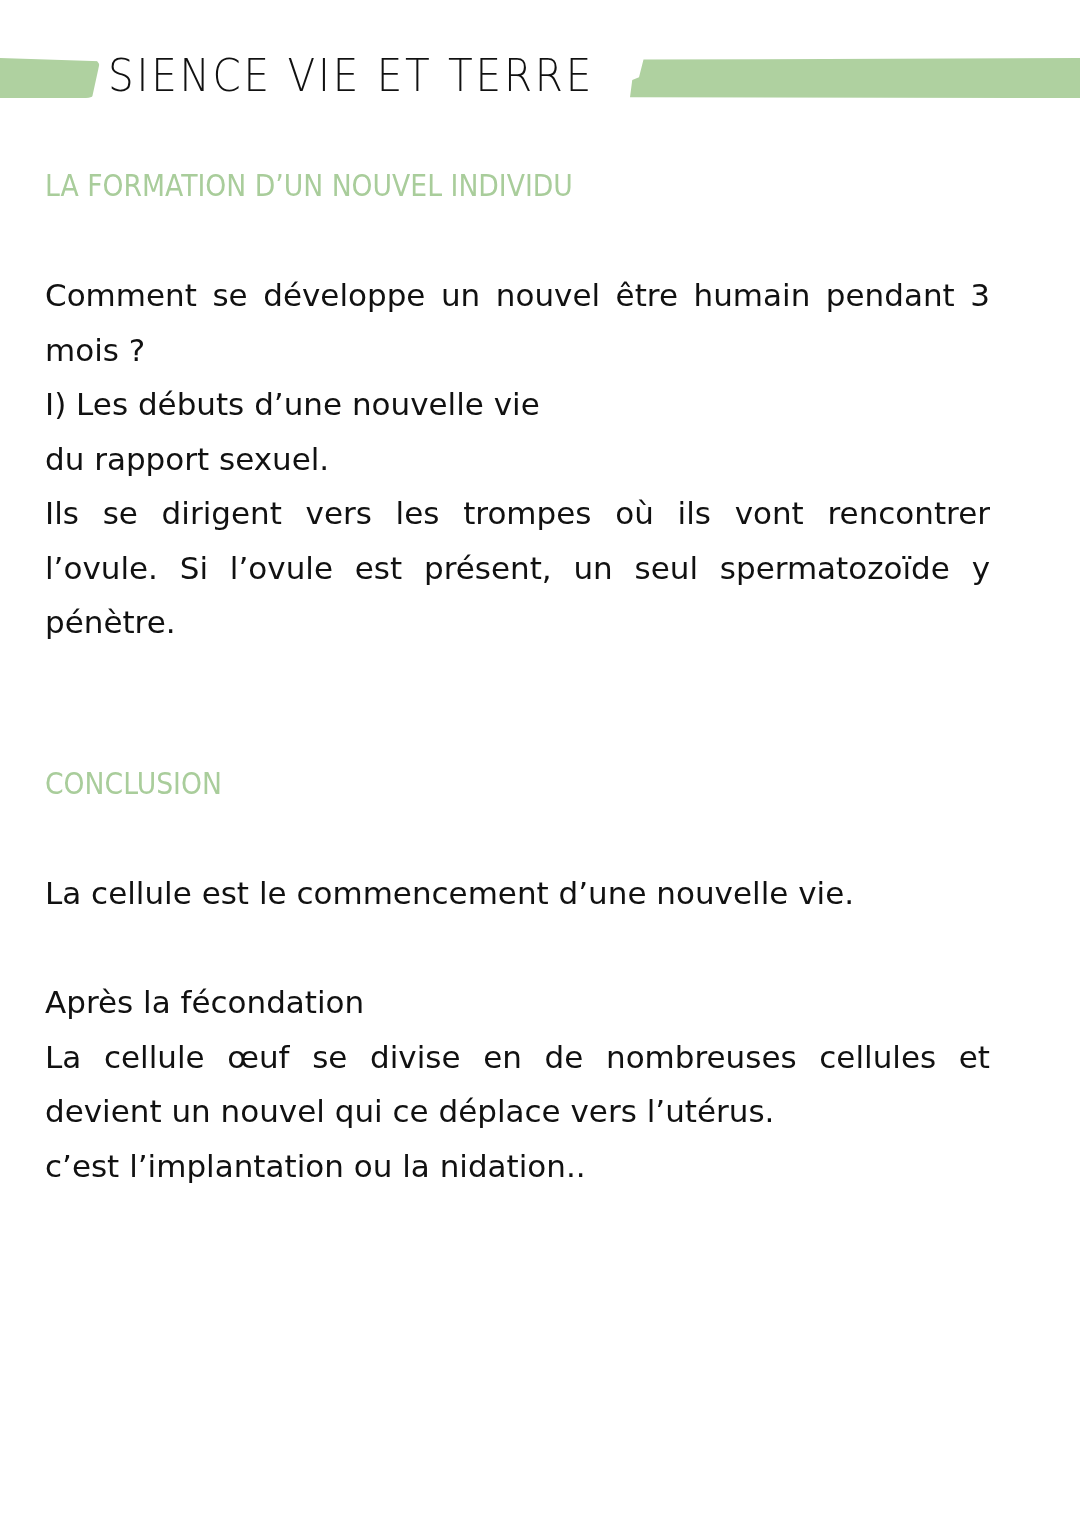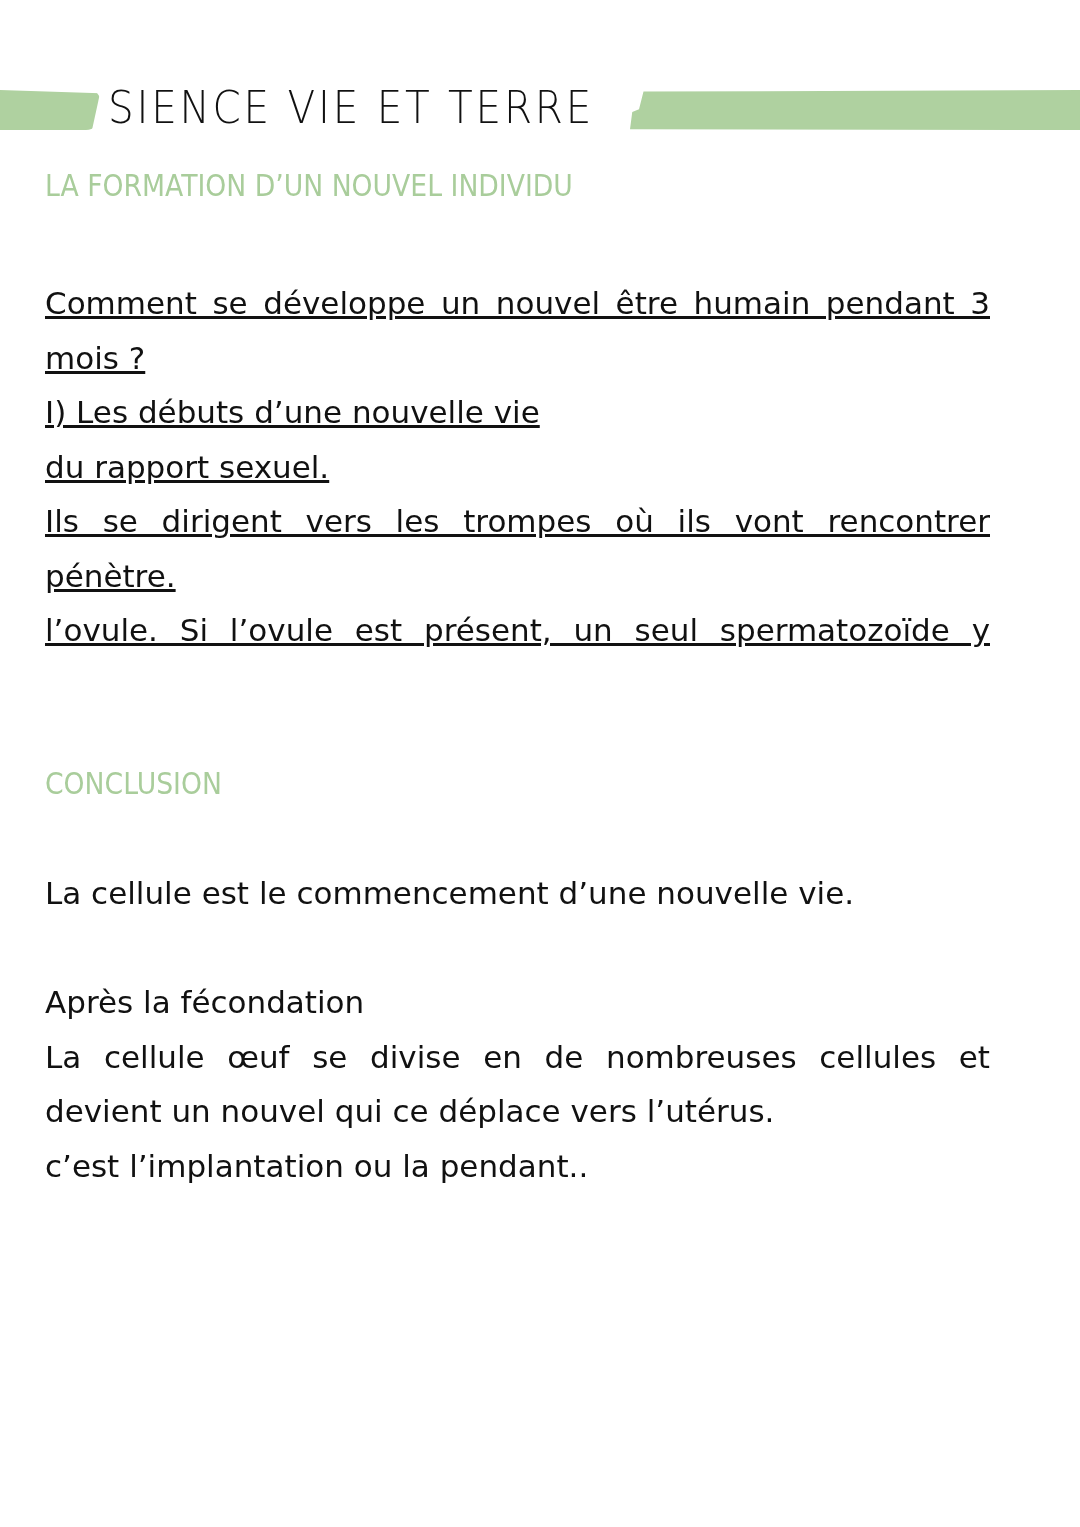--- a/index.html
+++ b/index.html
@@ -14,21 +14,20 @@
       overflow: hidden;
       font-family: "DejaVu Sans", sans-serif;
       color: #111111;
     }
     .banner {
       position: absolute;
       top: 0;
       left: 0;
       width: 1080px;
       height: 140px;
-      margin-top: 32px;
     }
     .banner-bar-left {
       position: absolute;
       left: 0;
       top: 58px;
       width: 100px;
       height: 40px;
       background: #afd1a0;
       border-radius: 0 10px 14px 0;
       clip-path: polygon(0 0, 100% 8%, 92% 100%, 0 100%);
@@ -101,32 +100,32 @@
 <body>
 
 <div class="banner">
   <div class="banner-bar-left"></div>
   <h1 class="banner-title">SIENCE VIE ET TERRE</h1>
   <div class="banner-bar-right"></div>
 </div>
 
 <h2 class="section-heading" style="top:165px;">LA FORMATION D’UN NOUVEL INDIVIDU</h2>
 
-<div class="body-block" style="top:276px;text-decoration:underline;">
+<div class="body-block" style="top:268px;">
   <span class="line justify">Comment se développe un nouvel être humain pendant 3</span>
   <span class="line">mois ?</span>
   <span class="line">I) Les débuts d’une nouvelle vie</span>
   <span class="line">du rapport sexuel.</span>
   <span class="line justify">Ils se dirigent vers les trompes où ils vont rencontrer</span>
+  <span class="line justify">l’ovule. Si l’ovule est présent, un seul spermatozoïde y</span>
   <span class="line">pénètre.</span>
-  <span class="line justify">l’ovule. Si l’ovule est présent, un seul spermatozoïde y</span>
 </div>
 
 <h2 class="section-heading" style="top:763px;">CONCLUSION</h2>
 
 <div class="body-block" style="top:866px;">
   <span class="line">La cellule est le commencement d’une nouvelle vie.</span>
   <span class="blank-line"></span>
   <span class="line">Après la fécondation</span>
   <span class="line justify">La cellule œuf se divise en de nombreuses cellules et</span>
   <span class="line">devient un nouvel qui ce déplace vers l’utérus.</span>
-  <span class="line">c’est l’implantation ou la pendant..</span>
+  <span class="line">c’est l’implantation ou la nidation..</span>
 </div>
 
 </body></html>

